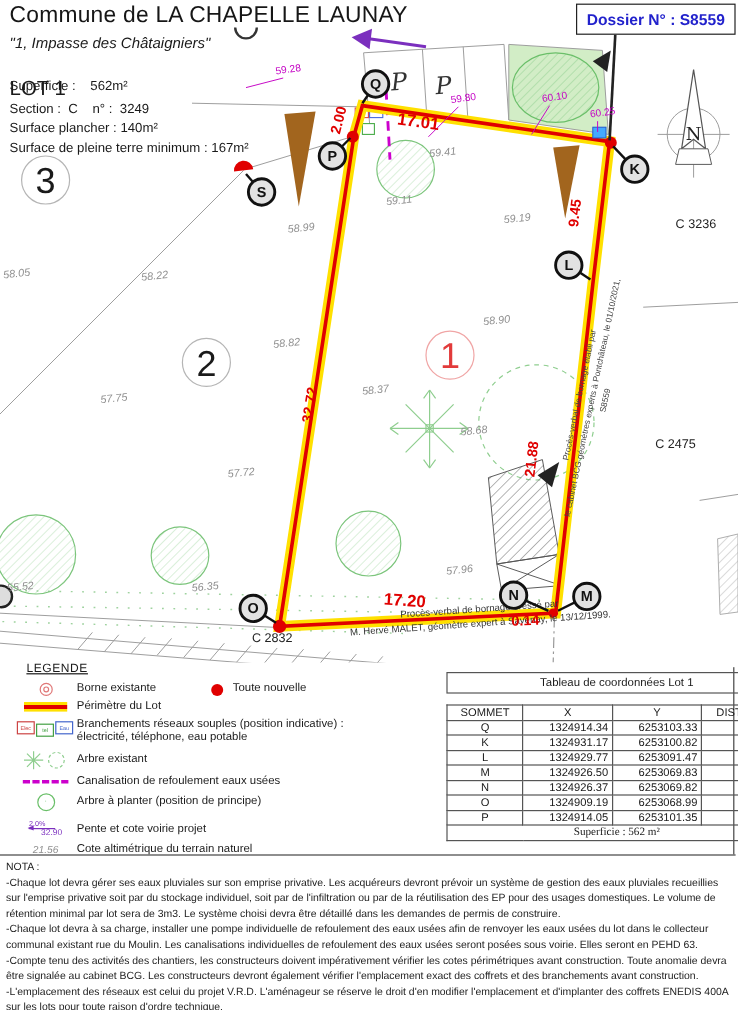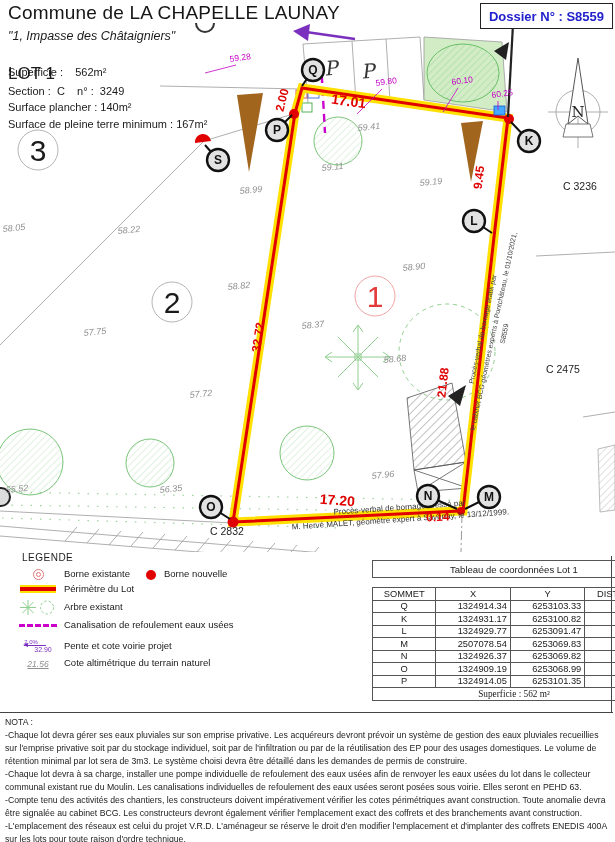--- a/index.html
+++ b/index.html
@@ -26,21 +26,21 @@
   .vletter{font-size:12px;font-weight:bold;fill:#111;text-anchor:middle;}
   .pnum{text-anchor:middle;font-weight:400;}
   .refl{font-size:10.5px;fill:#222;}
   .pvtxt{font-size:8px;fill:#333;text-anchor:middle;}
   .pvtxt2{font-size:7px;fill:#444;text-anchor:middle;}
   .parkP{font-family:"DejaVu Serif",serif;font-style:italic;font-size:20px;fill:#333;text-anchor:middle;}
   .compassN{font-family:"DejaVu Serif",serif;font-size:15px;fill:#222;text-anchor:middle;}
 
   
   .legend{position:absolute;left:12px;top:550px;width:350px;z-index:5;font-size:9.5px;}
-  .leg-title{font-size:10px;letter-spacing:.5px;margin:2px 0 6px 10px;}
+  .leg-title{font-size:10px;letter-spacing:.5px;text-decoration:underline;margin:2px 0 6px 10px;}
   .lrow{display:flex;align-items:center;margin-bottom:4px;}
   .lsym{width:52px;display:flex;align-items:center;justify-content:center;flex:0 0 52px;}
   .llab{line-height:1.15;}
   .sym-ring{width:9px;height:9px;border:1.3px solid #e07878;border-radius:50%;display:flex;align-items:center;justify-content:center;}
   .sym-ring::after{content:"";width:3px;height:3px;border:1px solid #e07878;border-radius:50%;}
   .sym-dot{width:10px;height:10px;background:#e00000;border-radius:50%;}
   .gap18{width:18px;}
   .sym-per{width:36px;height:8px;background:linear-gradient(#ffe000 0 30%,#e00000 30% 70%,#ffe000 70% 100%);}
   .sym-acc{width:0;height:0;border-left:24px solid #a2651e;border-top:6px solid transparent;border-bottom:6px solid transparent;}
   .sym-box{width:13px;height:9px;border:1px solid;font-size:4.5px;display:flex;align-items:center;justify-content:center;margin-right:1px;}
@@ -291,52 +291,69 @@
   <div class="hdr info i4">Surface de pleine terre minimum : 167m²</div>
   <div class="dossier">Dossier N° : S8559</div>
 
   <div class="legend">
     <div class="leg-title">LEGENDE</div>
 
     <div class="lrow">
       <span class="lsym">
           <span class="sym-ring"></span>
         </span>
-      <span class="llab" style="width:82px">Borne existante</span>
+      <span class="llab" style="width:112px">Borne existante</span>
       <span class="sym-dot"></span>
       <span class="gap18" style="width:8px"></span>
-      <span class="llab">Borne nouvelle</span>
+      <span class="llab">Toute nouvelle</span>
     </div>
 
     <div class="lrow">
       <span class="lsym">
           <span class="sym-per"></span>
         </span>
       <span class="llab">Périmètre du Lot</span>
     </div>
 
 
+    <div class="lrow" style="align-items:flex-start;">
+      <span class="lsym" style="flex-wrap:wrap;">
+        <span class="sym-box b-elec">Elec</span>
+        <span class="sym-box b-tel">tel</span>
+        <span class="sym-box b-eau">Eau</span>
+      </span>
+      <span class="llab">
+        <span>Branchements réseaux souples (position indicative) :</span><br>
+        <span> électricité, téléphone, eau potable</span>
+      </span>
+    </div>
 
     <div class="lrow">
       <span class="lsym">
         <svg width="38" height="17">
           <path d="M9 1 L9 16 M1 8.5 L17 8.5 M3.5 3 L14.5 14 M14.5 3 L3.5 14" stroke="#8fce8f" stroke-width="1" fill="none"></path>
           <circle cx="28" cy="8.5" r="6.5" fill="none" stroke="#8fce8f" stroke-width="1" stroke-dasharray="2.5 2"></circle>
         </svg>
       </span>
       <span class="llab">Arbre existant</span>
     </div>
 
     <div class="lrow">
       <span class="lsym">
           <span class="sym-can"></span>
         </span>
       <span class="llab">Canalisation de refoulement eaux usées</span>
     </div>
 
+    <div class="lrow">
+      <span class="lsym">
+          <span class="sym-arbplant">·</span>
+        </span>
+      <span class="llab">Arbre à planter (position de principe)</span>
+    </div>
 
     <div class="lrow" style="margin-top:8px;">
       <span class="lsym">
         <span class="pente">
           <span>2.0%</span>
           <span class="pente-arrow"></span>
           <span class="p2">32.90</span>
         </span>
       </span>
       <span class="llab">Pente et cote voirie projet</span>
@@ -376,21 +393,21 @@
             <td class="num">9.45</td>
           </tr>
           <tr>
             <td class="som">L</td>
             <td class="num">1324929.77</td>
             <td class="num">6253091.47</td>
             <td class="num">21.88</td>
           </tr>
           <tr>
             <td class="som">M</td>
-            <td class="num">2507078.54</td>
+            <td class="num">1324926.50</td>
             <td class="num">6253069.83</td>
             <td class="num">0.14</td>
           </tr>
           <tr>
             <td class="som">N</td>
             <td class="num">1324926.37</td>
             <td class="num">6253069.82</td>
             <td class="num">17.20</td>
           </tr>
           <tr>

